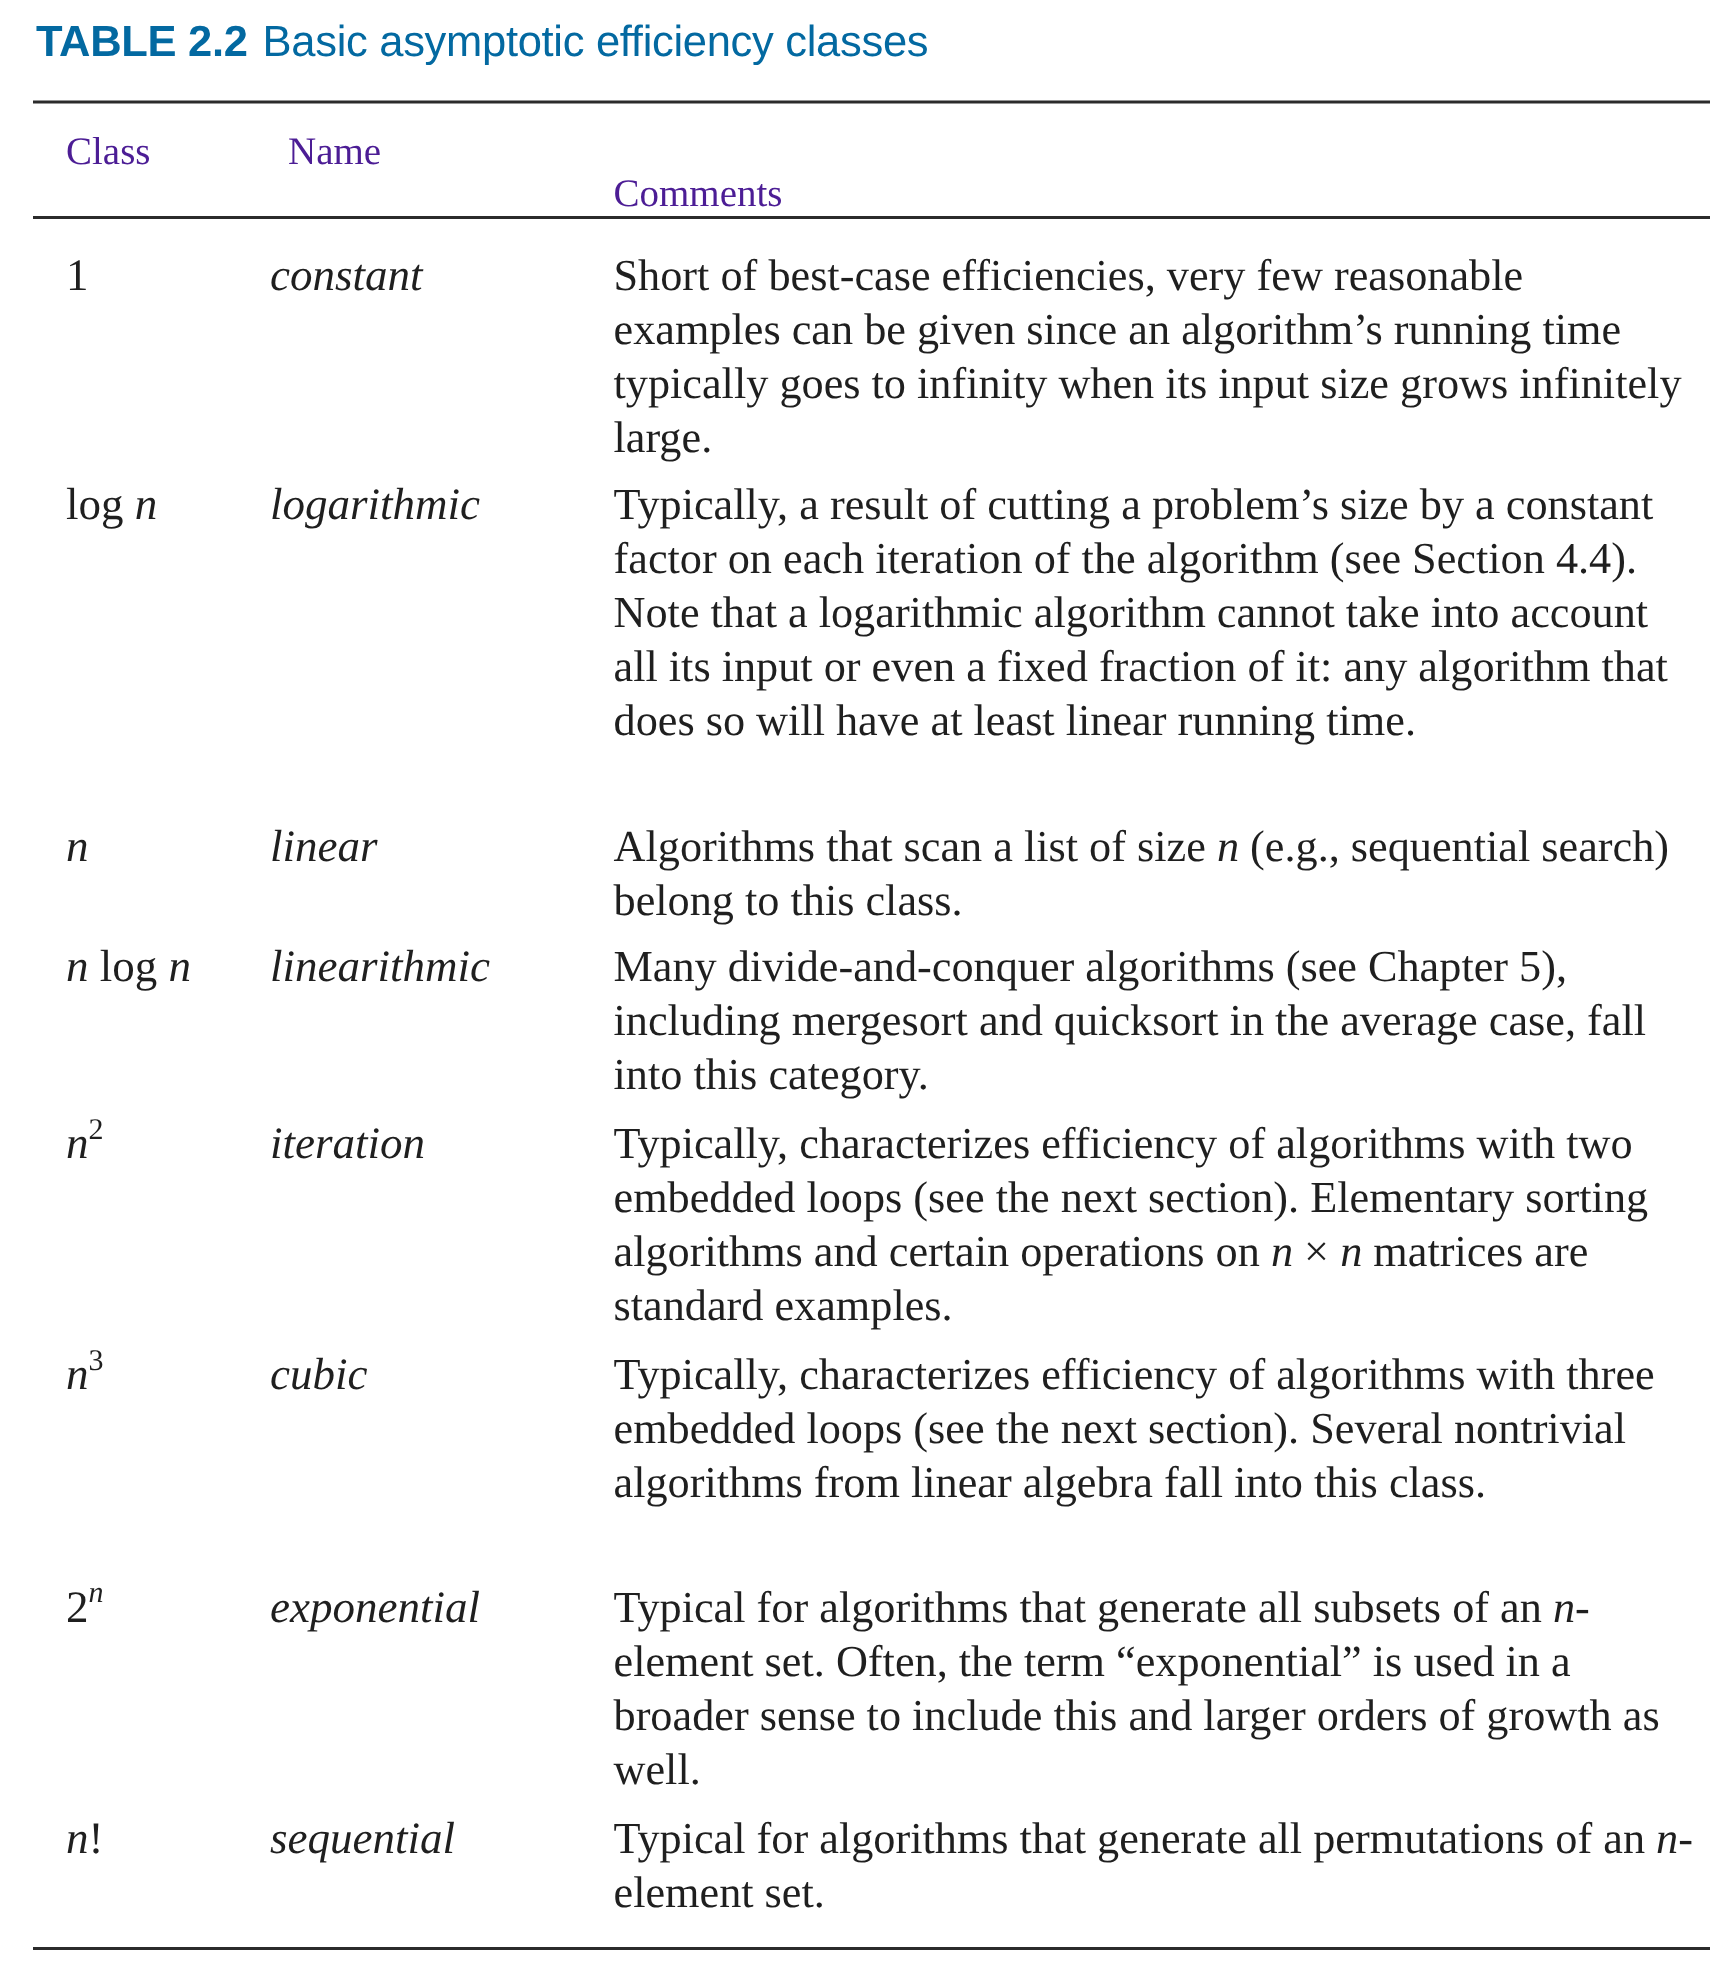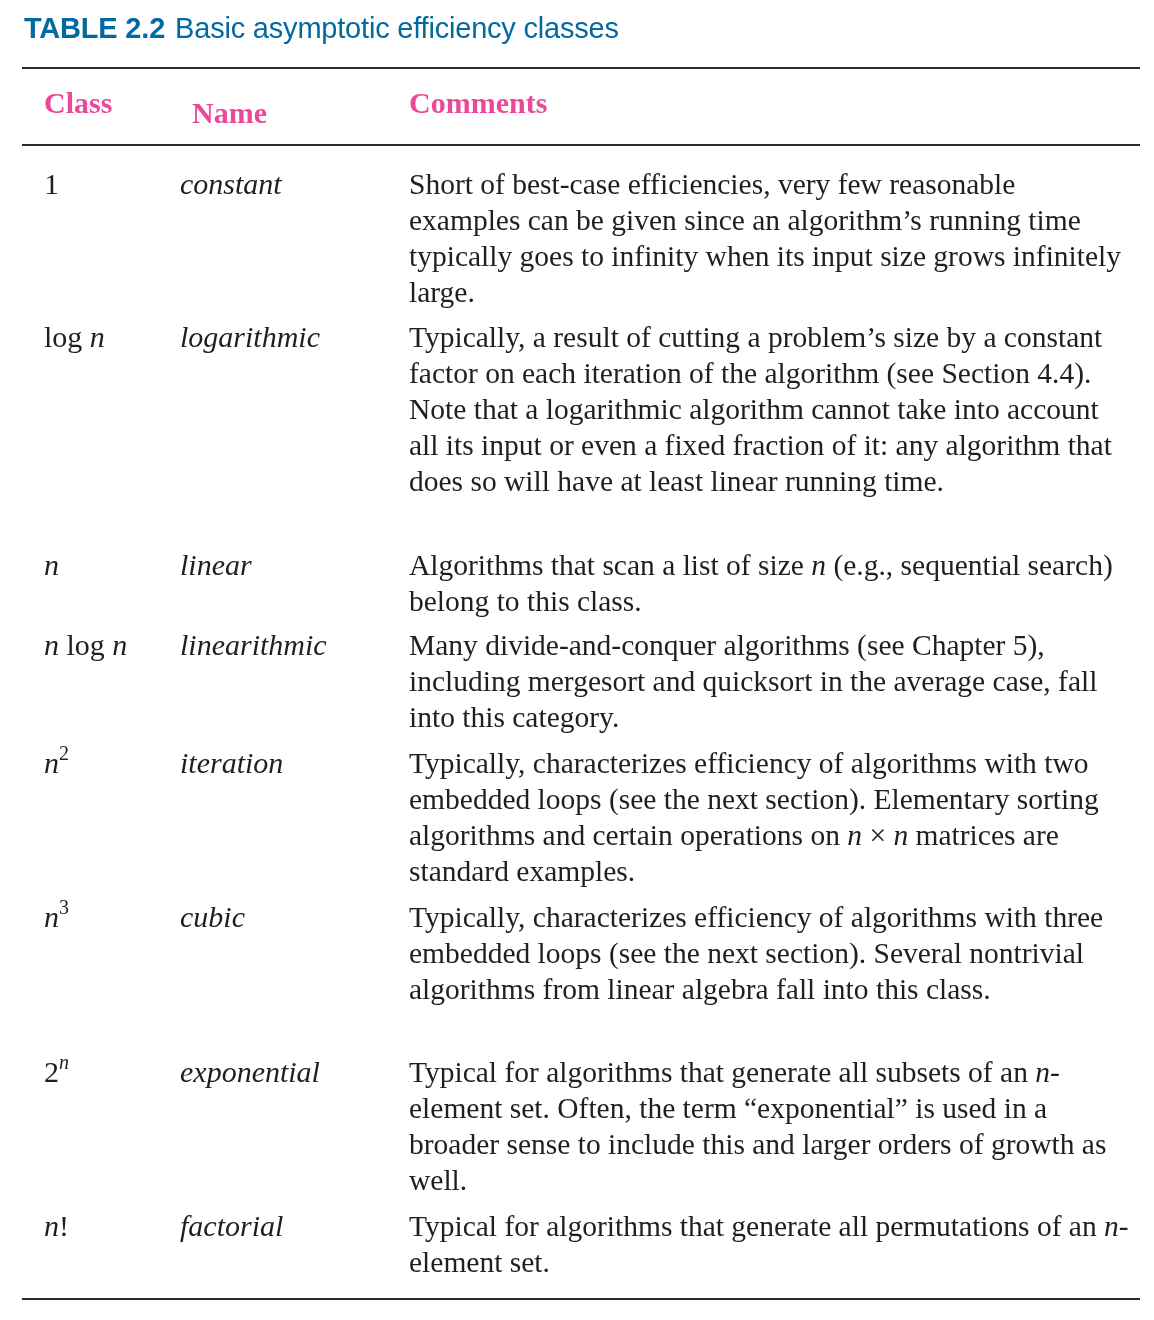--- a/index.html
+++ b/index.html
@@ -11,22 +11,22 @@
   .caption {
     position: absolute; left: 24px; top: 12px;
     font-family: "Liberation Sans", "DejaVu Sans", sans-serif;
     font-size: 29px; color: #0369a1; letter-spacing: -0.2px;
   }
   .caption .num { font-weight: bold; margin-right: 10px; }
   .rule { position: absolute; left: 22px; width: 1118px; background: #2b2b2b; }
   .rule.top { top: 67px; height: 2px; }
   .rule.mid { top: 144px; height: 2px; }
   .rule.bot { top: 1298px; height: 2px; }
-  .hdr { position: absolute; top: 86px; font-weight: bold; font-size: 30px; color: #ec4899; }
-  .hdr.c1 { left: 44px; } .hdr.c2 { left: 192px; margin-top: 10px; } .hdr.c3 { left: 409px; }
+  .hdr { position: absolute; top: 86px; font-weight: normal; font-size: 26px; color: #4c1d95; }
+  .hdr.c1 { left: 44px; } .hdr.c2 { left: 192px; } .hdr.c3 { left: 409px; margin-top: 28px; }
   .row { position: absolute; left: 0; width: 1154px; }
   .cls { position: absolute; left: 44px; top: 0; font-size: 30px; line-height: 36px; }
   .cls i { font-style: italic; }
   .cls sup { font-size: 20px; line-height: 0; position: relative; top: -2px; }
   .nm { position: absolute; left: 180px; top: 0; font-style: italic; font-size: 30px; line-height: 36px; }
   .cm { position: absolute; left: 409px; top: 0; width: 722px; font-size: 29.5px; line-height: 36px; }
   .cm i { font-style: italic; }
 </style>
 </head>
 <body>
@@ -71,18 +71,18 @@
       <div class="nm">cubic</div>
       <div class="cm">Typically, characterizes efficiency of algorithms with three embedded loops (see the next section). Several nontrivial algorithms from linear algebra fall into this class.</div>
     </div>
   <div class="row" style="top:1054px">
       <div class="cls">2<sup><i>n</i></sup></div>
       <div class="nm">exponential</div>
       <div class="cm">Typical for algorithms that generate all subsets of an <i>n</i>-element set. Often, the term “exponential” is used in a broader sense to include this and larger orders of growth as well.</div>
     </div>
   <div class="row" style="top:1208px">
       <div class="cls"><i>n</i>!</div>
-      <div class="nm">factorial</div>
+      <div class="nm">sequential</div>
       <div class="cm">Typical for algorithms that generate all permutations of an <i>n</i>-element set.</div>
     </div>
 </div>
 
 <div class="rule bot"></div>
 
 </body></html>

